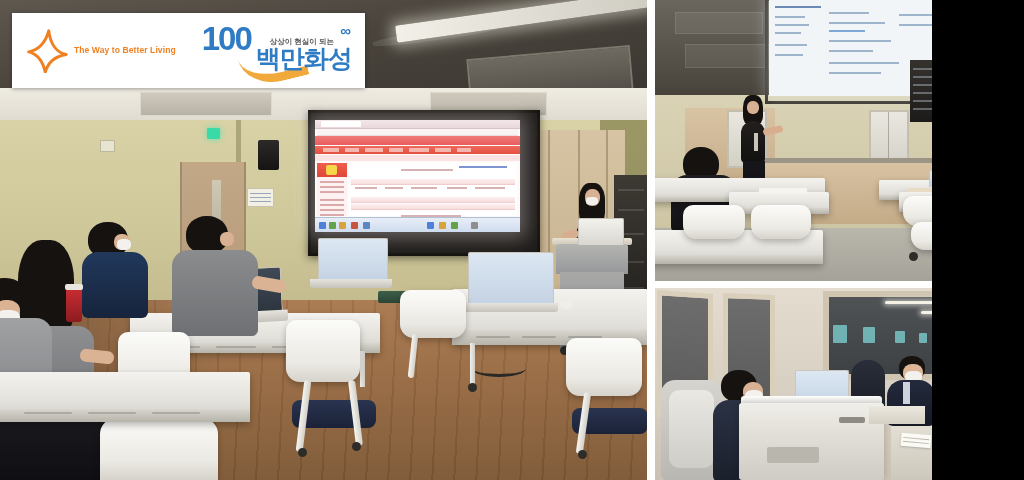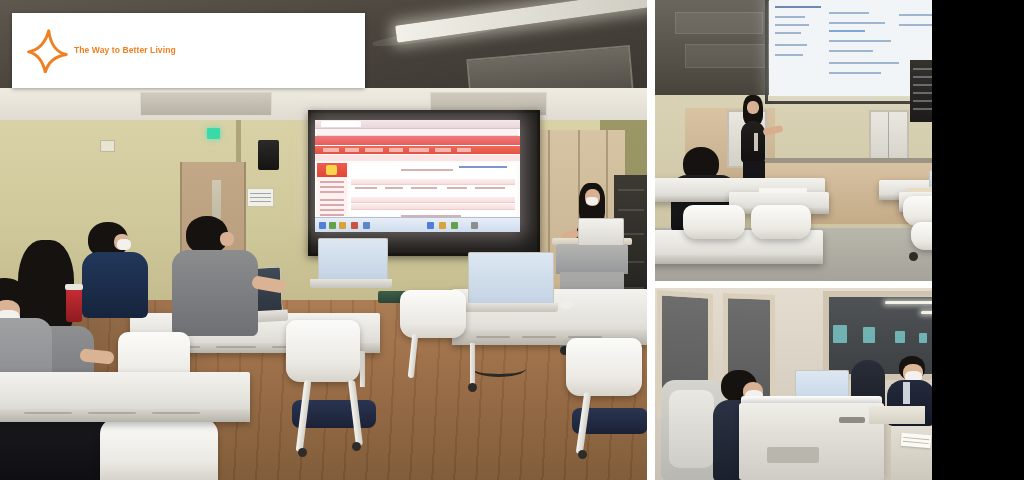--- a/index.html
+++ b/index.html
@@ -784,16 +784,23 @@
   <div id="logo-box">
     <div class="logo-left">
       <svg class="ci-mark" viewBox="0 0 48 50">
         <path d="M3 26 C14 24 22 16 26 2 C28 18 36 27 46 29 C33 31 25 39 22 49 C19 36 12 28 3 26 Z" fill="none" stroke="#ef8022" stroke-width="3.4" stroke-linejoin="round"></path>
       </svg>
       <div class="ci-text">
         <div class="ci-en">The Way to Better Living</div>
       </div>
     </div>
 
+    <div class="logo-right">
+      <div class="hundred">100</div>
+      <div class="swoosh"></div>
+      <div class="infinity">∞</div>
+      <div class="slogan-sm">상상이 현실이 되는</div>
+      <div class="brand-kr">백만화성</div>
+    </div>
   </div>
 
 
 </div>
 
 </body></html>

